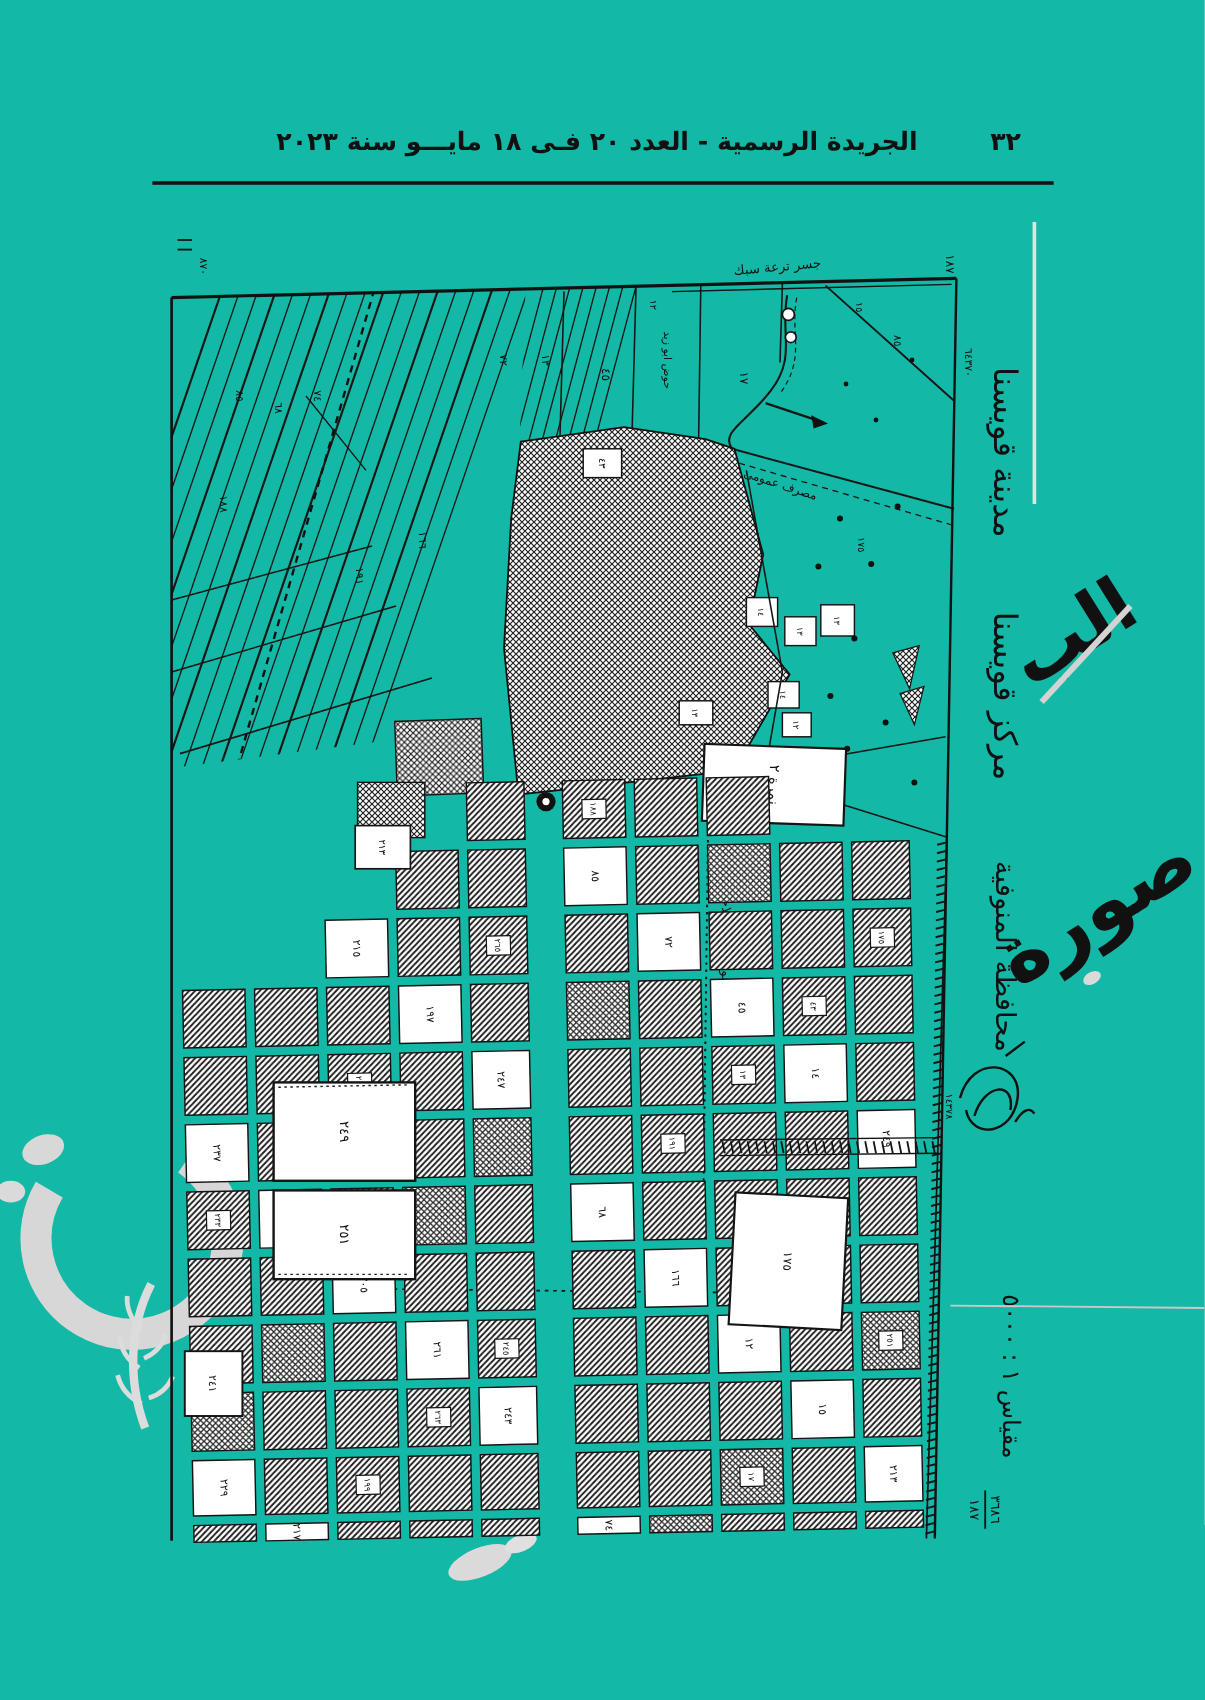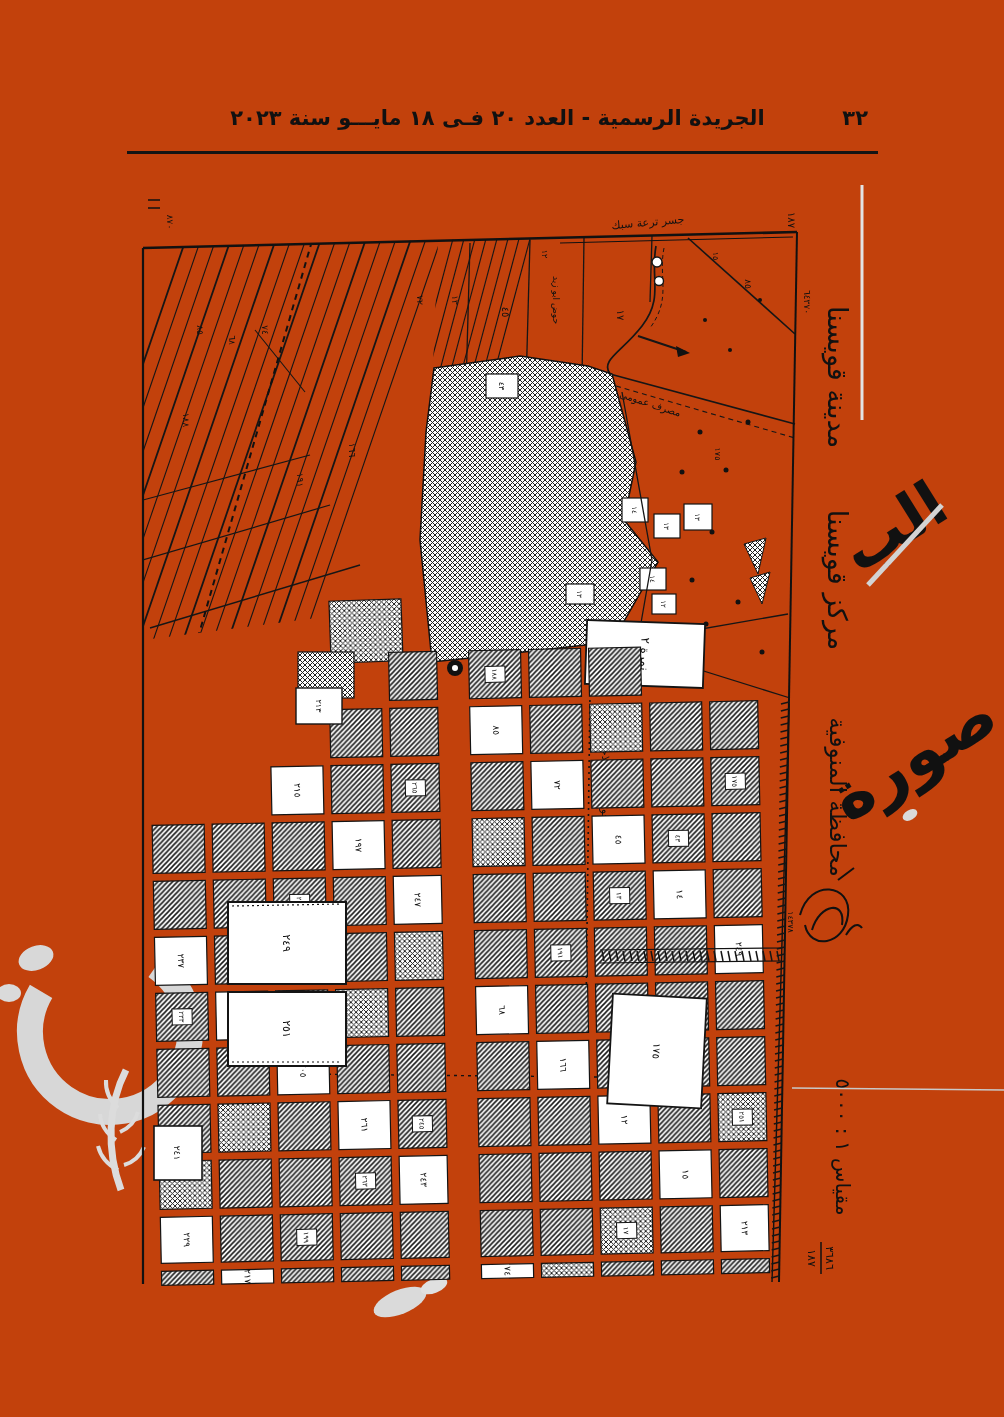--- a/index.html
+++ b/index.html
@@ -1,20 +1,20 @@
 <!DOCTYPE html>
 <html lang="ar"><head>
 <meta charset="utf-8">
 <style>
   html,body{margin:0;padding:0;background:#e9e9e9;}
-  .page{position:relative;width:1004px;height:1417px;margin:0 auto;background:#c2410c;
+  .page{position:relative;width:1004px;height:1417px;margin:0 auto;background:#14b8a6;
         overflow:hidden;font-family:"DejaVu Sans",sans-serif;color:#111;}
   .hdr-title{position:absolute;left:215px;top:106px;width:565px;text-align:center;
              font-size:21px;font-weight:bold;direction:rtl;letter-spacing:.5px;}
-  .hdr-num{position:absolute;left:808px;top:106px;width:60px;text-align:right;
+  .hdr-num{position:absolute;left:808px;top:106px;width:60px;text-align:center;
            font-size:21px;font-weight:bold;direction:rtl;}
   .hdr-rule{position:absolute;left:127px;top:151px;width:751px;height:3px;background:#141414;}
   svg{position:absolute;left:0;top:0;}
   text{fill:#111;}
   .ar{direction:rtl;}
 </style>
 </head>
 <body>
 
 <div class="page">

